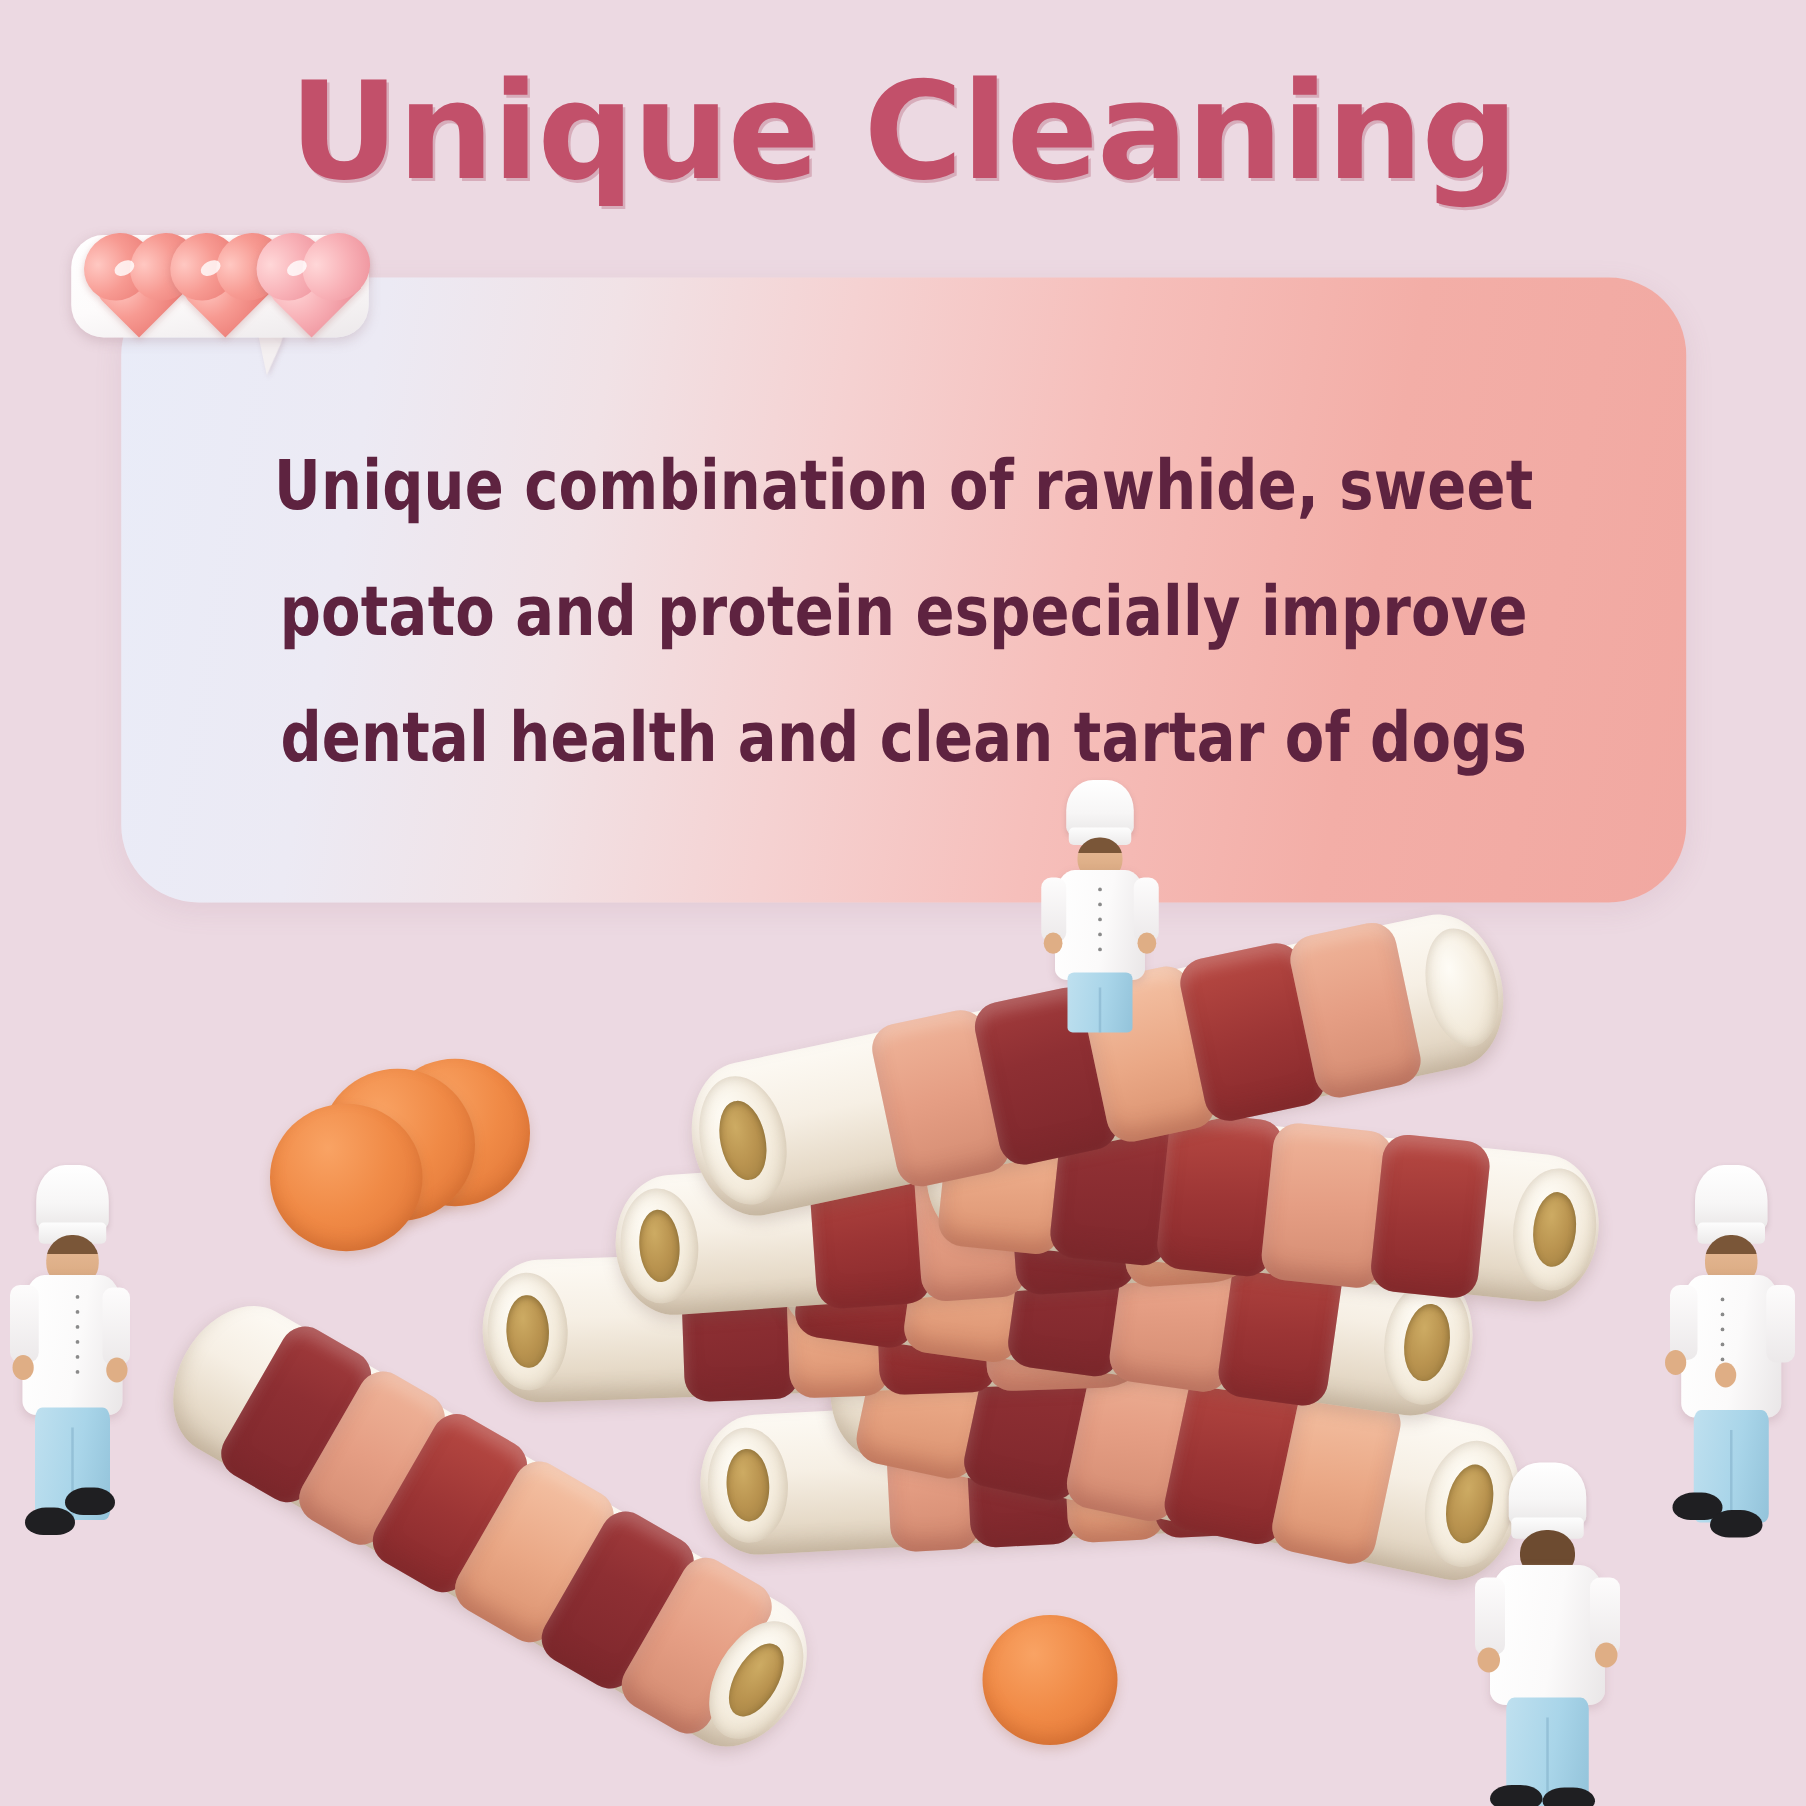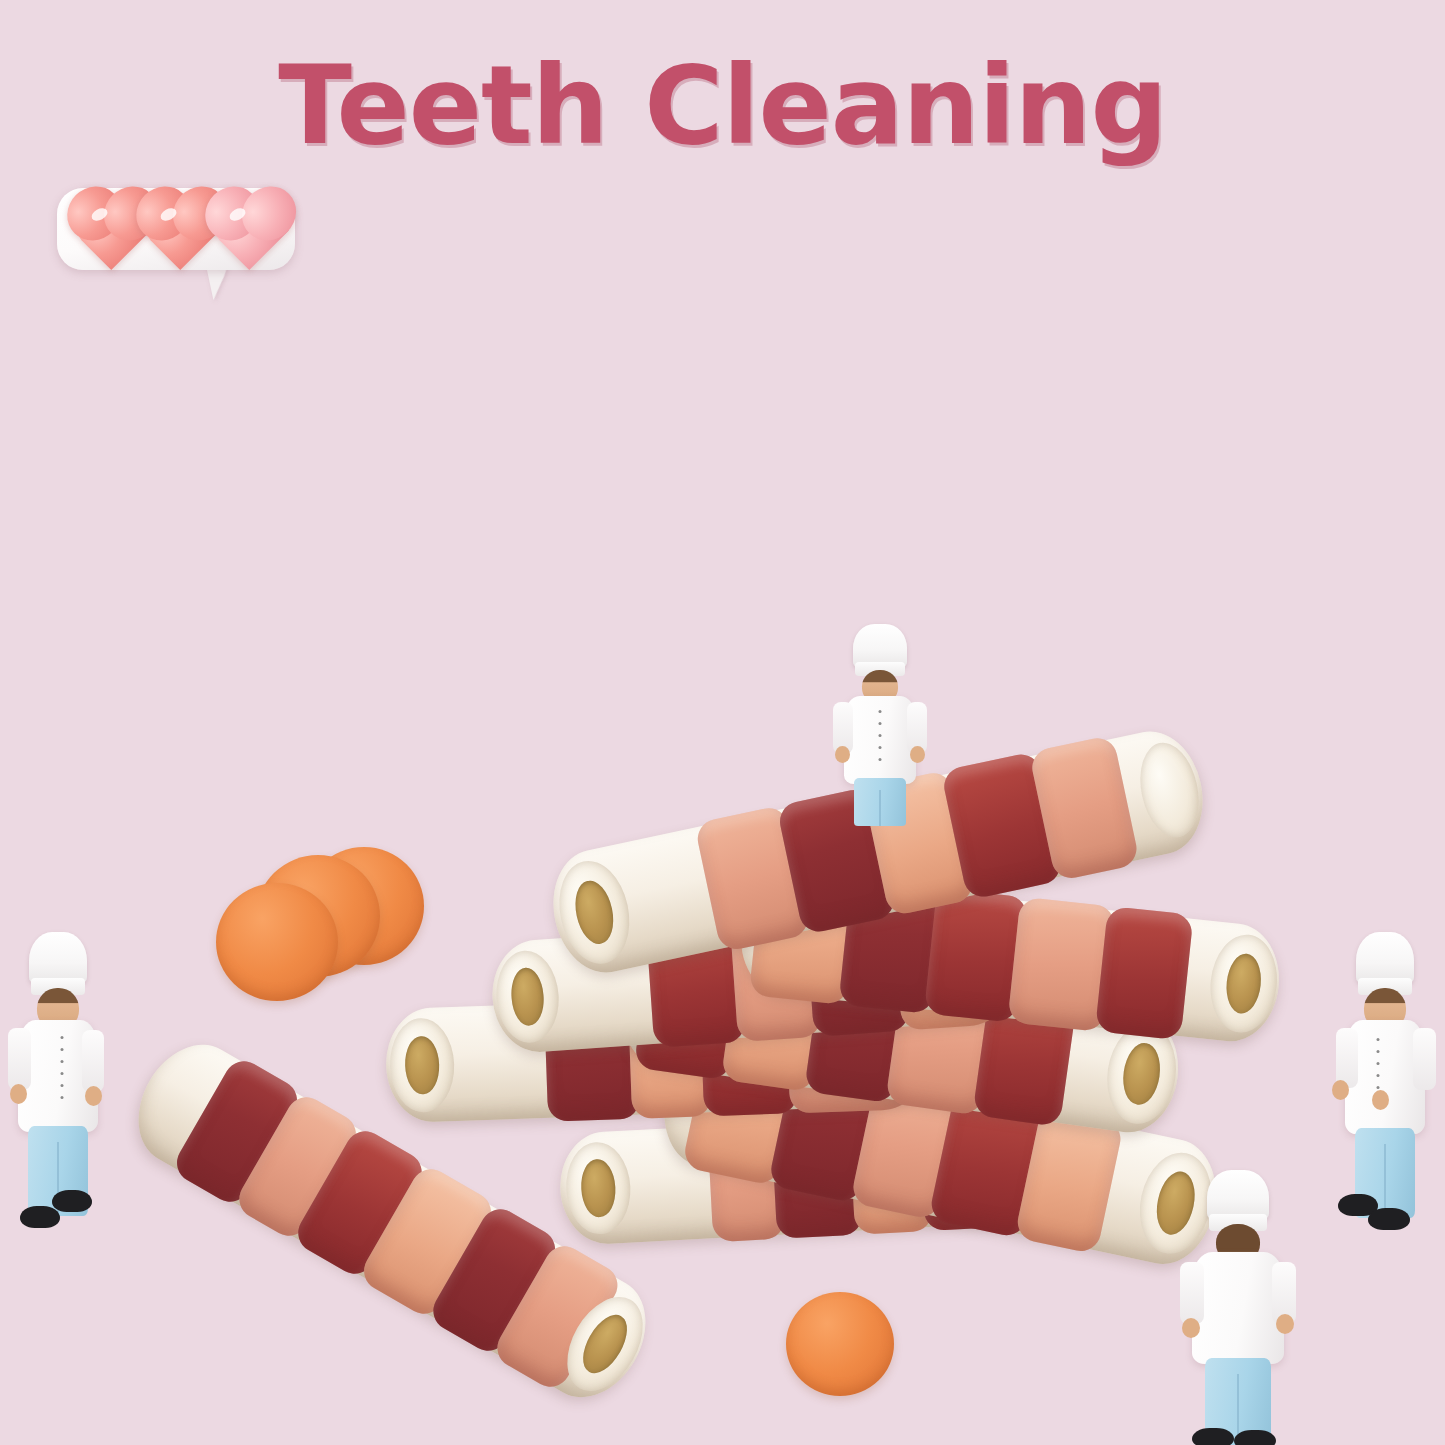--- a/index.html
+++ b/index.html
@@ -183,22 +183,29 @@
     position:absolute;background:#1f1f22;border-radius:46% 46% 40% 40%/60% 60% 50% 50%;
   }
   .chef .btns{position:absolute;left:50%;transform:translateX(-50%);width:3px;}
   .chef .btns i{display:block;width:3px;height:3px;background:#8a8a8a;border-radius:50%;margin-bottom:9px;}
 </style>
 </head>
 <body>
 
 <div class="stage">
 
-  <div class="title">Teeth Cleaning</div>
-
+  <div class="title">Unique Cleaning</div>
+
+  <div class="card">
+    <div class="card-body">
+      <div class="card-line">Unique combination of rawhide, sweet</div>
+      <div class="card-line">potato and protein especially improve</div>
+      <div class="card-line">dental health and clean tartar of dogs</div>
+    </div>
+  </div>
 
   <div class="bubble-tail"></div>
   <div class="bubble">
     <div class="heart-wrap">
       <div class="heart heart-inner"></div>
         <div class="heart-gloss"></div>
     </div>
     <div class="heart-wrap">
       <div class="heart heart-inner"></div>
         <div class="heart-gloss"></div>

